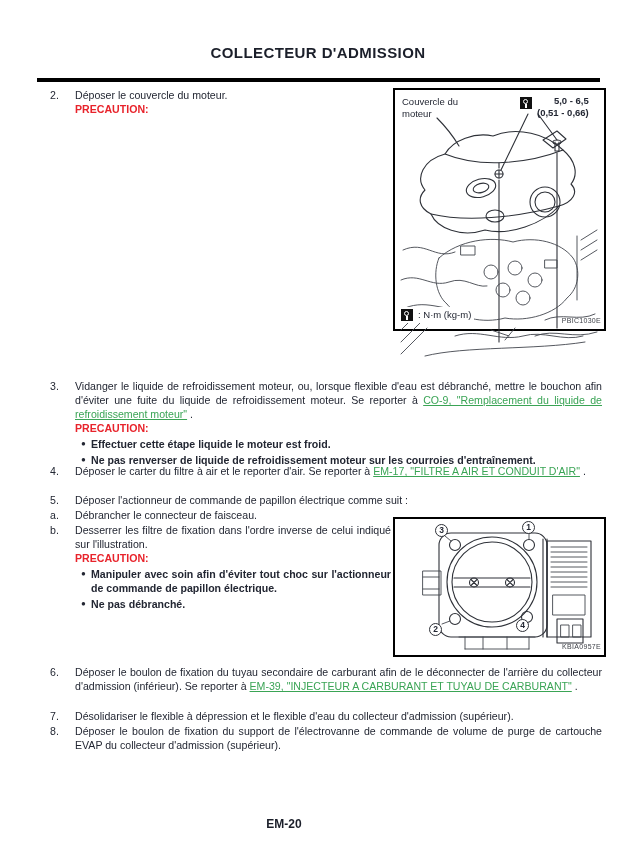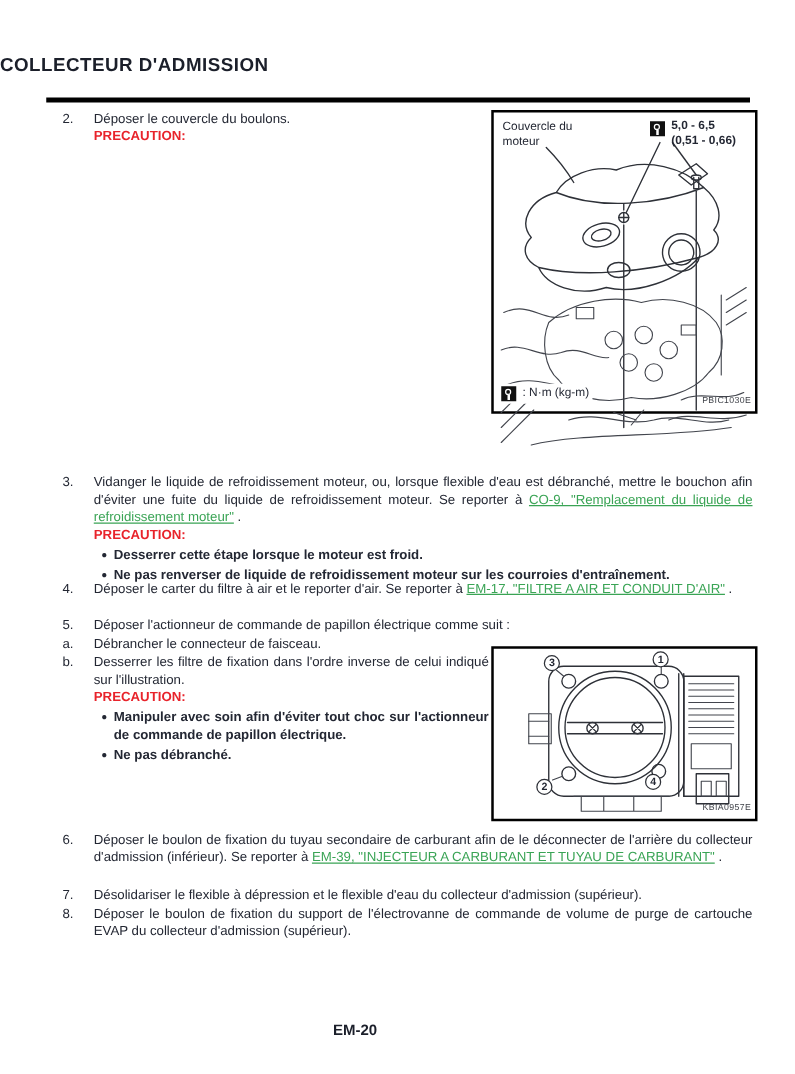--- a/index.html
+++ b/index.html
@@ -12,21 +12,21 @@
   html,body{background:#ffffff;}
   body{
     width:636px;height:859px;position:relative;overflow:hidden;
     font-family:"Liberation Sans", sans-serif;
     color:var(--ink);
     font-size:10.6px;line-height:14px;
   }
   .page{position:absolute;inset:0;background:#fff;}
 
   .title{
-    position:absolute;top:46px;left:0;width:636px;text-align:left;
+    position:absolute;top:46px;left:0;width:636px;text-align:center;
     font-size:15px;font-weight:700;letter-spacing:.4px;color:#1b1f2a;
   }
   .rule{position:absolute;top:78px;left:37px;width:563px;height:4px;background:#000;}
 
   .blk{position:absolute;left:50px;}
   .step{display:flex;}
   .num{flex:none;width:25px;}
   .stxt{flex:1;text-align:justify;}
   .w-full{width:552px;}
   .w-narrow{width:341px;}
@@ -56,21 +56,21 @@
   }
   .torq-in{
     position:absolute;left:2.5px;top:1.5px;width:5px;height:5px;
     border:1.5px solid #fff;border-radius:50%;
   }
   .torq-in::after{
     content:"";position:absolute;left:1.6px;top:4.6px;width:2px;height:4px;background:#fff;
   }
   .torq-top{position:absolute;left:125px;top:7px;}
   .torq-vals{
-    position:absolute;left:142px;top:5px;font-size:9.5px;line-height:11.5px;font-weight:700;
+    position:absolute;left:142px;top:5px;font-size:9.5px;line-height:11.5px;font-weight:700;text-align:right;
   }
   .fig-legend{
     position:absolute;left:5px;bottom:6px;display:flex;align-items:center;gap:5px;
     background:#fff;padding:1px 3px 1px 1px;text-align:center;
   }
   .fig-legend .legend-text{font-size:9.5px;}
   .fig-id{
     position:absolute;right:3px;bottom:1px;font-size:7px;letter-spacing:.3px;color:#3c3f46;
   }
   .cnum{
@@ -90,21 +90,21 @@
 <body>
 
 <div class="page">
 
   <div class="title">COLLECTEUR D'ADMISSION</div>
   <div class="rule"></div>
 
   <div class="blk w-narrow" style="top:88px;">
     <div class="step">
       <span class="num">2.</span>
-      <div class="stxt">Déposer le couvercle du boulons.</div>
+      <div class="stxt">Déposer le couvercle du moteur.</div>
     </div>
     <div class="prec">
       <div class="prec-label">PRECAUTION:</div>
     </div>
   </div>
 
   <div class="fig" id="fig1">
     <svg width="209" height="281" viewBox="0 0 209 281">
       <path d="M42,28 C52,38 58,46 64,56"></path>
       <path d="M30,100 C20,88 28,70 50,64 C58,50 80,42 98,46 C122,36 152,44 168,60 C180,70 184,84 176,94 C184,102 178,112 164,116 C148,134 114,146 90,140 C66,148 42,138 36,124 C24,118 22,108 30,100 Z"></path>
@@ -162,21 +162,21 @@
 
   <div class="blk w-full" style="top:379px;">
     <div class="step">
       <span class="num">3.</span>
       <div class="stxt"><span>Vidanger le liquide de refroidissement moteur, ou, lorsque flexible d'eau est débranché, mettre le bouchon afin d'éviter une fuite du liquide de refroidissement moteur. Se reporter à </span><a class="lnk">CO-9, "Remplacement du liquide de refroidissement moteur"</a><span> .</span></div>
     </div>
     <div class="prec">
       <div class="prec-label">PRECAUTION:</div>
       <div class="bullet-row">
         <span class="blt">●</span>
-        <div class="btxt">Desserrer cette étape lorsque le moteur est froid.</div>
+        <div class="btxt">Effectuer cette étape liquide le moteur est froid.</div>
       </div>
       <div class="bullet-row">
         <span class="blt">●</span>
         <div class="btxt">Ne pas renverser de liquide de refroidissement moteur sur les courroies d'entraînement.</div>
       </div>
     </div>
   </div>
 
   <div class="blk w-full" style="top:464px;">
     <div class="step">

